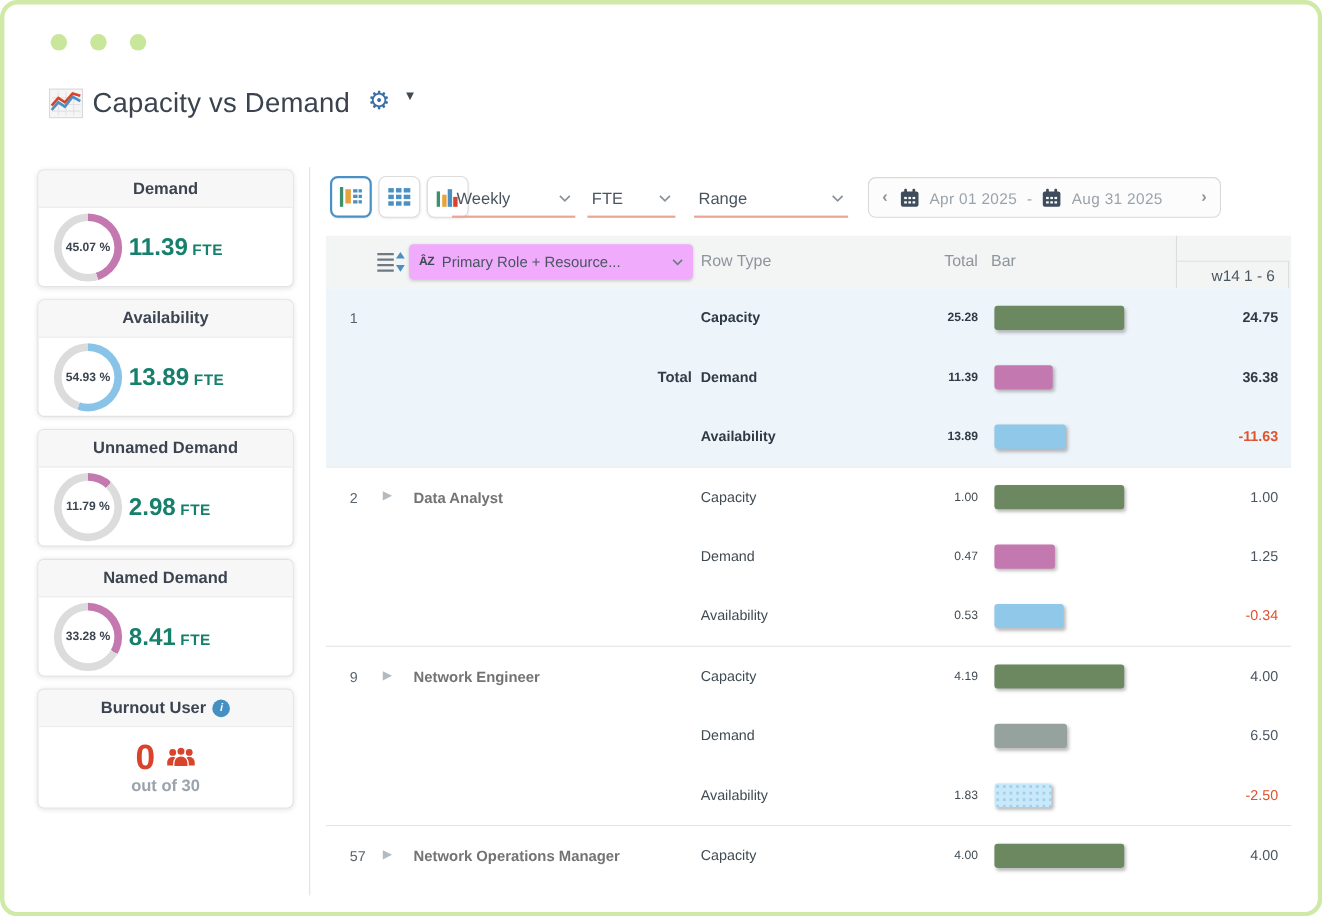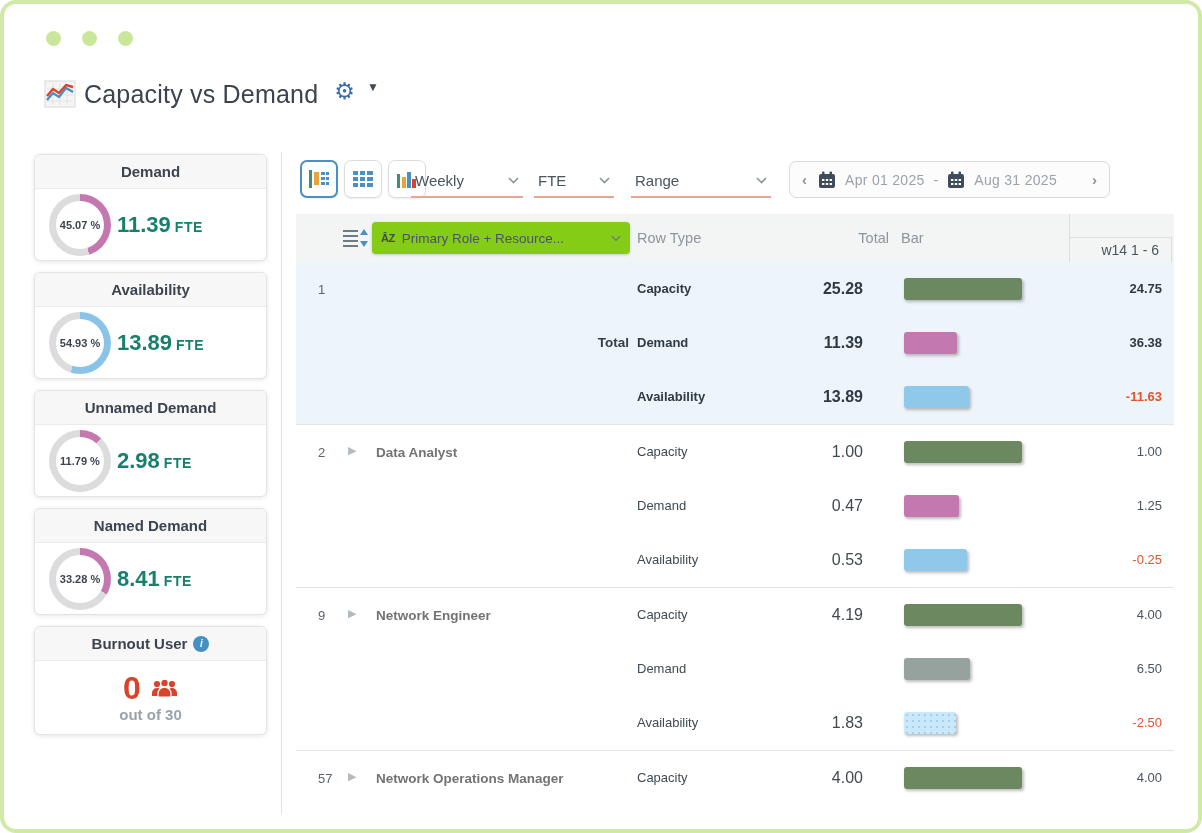--- a/index.html
+++ b/index.html
@@ -50,40 +50,40 @@
              border:1px solid #d9d9d9; border-radius:7px; display:flex; align-items:center; padding:0 10px; gap:9px; }
   .datenav { font-size:15px; font-weight:700; color:#8a939b; cursor:pointer; padding:0 2px; }
   .dateval { font-size:14px; color:#9aa3ab; letter-spacing:.3px; }
   .datesep { font-size:14px; color:#9aa3ab; }
 
   
   .table { position:absolute; left:292px; top:210px; width:878px; height:600px; overflow:hidden; background:#fff; }
   .thead { position:relative; height:48px; background:#f3f4f4; }
   .th { position:absolute; font-size:14.5px; color:#8d959c; line-height:48px; }
   .sorticon { position:absolute; left:46px; top:13px; cursor:pointer; }
-  .rolesel { position:absolute; left:76px; top:8px; width:258px; height:32px; background:#84cc16; border-radius:4px;
+  .rolesel { position:absolute; left:76px; top:8px; width:258px; height:32px; background:#f0abfc; border-radius:4px;
              box-shadow:0 1px 3px rgba(0,0,0,.18); display:flex; align-items:center; padding:0 9px; gap:7px; cursor:pointer; }
   .az { font-size:11px; font-weight:700; color:#3f4a52; letter-spacing:-.5px; }
   .rolesel .txt { font-size:13.5px; color:#4a5560; flex:1; white-space:nowrap; overflow:hidden; }
   .th-total { left:430px; width:163px; text-align:right; }
   .th-week { position:absolute; left:773px; top:0; width:103px; height:48px; border-left:1px solid #dcdcdc; }
   .th-week .lbl { position:absolute; left:0; bottom:0; width:100%; height:25px; border-top:1px solid #e0e0e0;
                   border-right:1px solid #dcdcdc; line-height:25px; text-align:right; padding-right:12px;
                   font-size:14px; color:#4a5560; }
 
   .tgroup { position:relative; border-top:1px solid #e4e4e4; background:#fff; }
   .tgroup:first-of-type { border-top:none; }
   .tgroup.hl { background:#edf4fa; }
   .trow { position:relative; height:54px; }
   .c-num { position:absolute; left:22px; top:20px; font-size:13px; color:#5a646e; }
   .c-exp { position:absolute; left:52px; top:19px; font-size:11px; color:#b3bac0; cursor:pointer; }
   .c-name { position:absolute; left:80px; top:20px; font-size:13.5px; color:#737373;font-weight:bold; }
   .c-glabel { position:absolute; left:0; top:19px; width:333px; text-align:right; font-size:13.5px; font-weight:700; color:#333e48; }
   .c-type { position:absolute; left:341px; top:0; line-height:54px; font-size:13px; color:#3f4a52; }
-  .c-total { position:absolute; left:404px; top:0; width:163px; text-align:right; line-height:54px; font-size:16px; color:#3f4a52; }
+  .c-total { position:absolute; left:430px; top:0; width:163px; text-align:right; line-height:54px; font-size:11px; color:#3f4a52; }
   .c-bar { position:absolute; left:608px; top:16px; height:22px; border-radius:3px;
            box-shadow:1.5px 2px 3px rgba(110,110,110,.45); }
   .c-week { position:absolute; left:773px; top:0; width:93px; text-align:right; line-height:54px; font-size:13px; color:#4a5560; }
   .tgroup.hl .c-type, .tgroup.hl .c-total, .tgroup.hl .c-week { font-weight:700; color:#2f3a44; }
   .neg { color:#e0532f !important; }
   .bar-dotted { background-image:radial-gradient(#9fd0ec 1.2px, transparent 1.3px); background-size:6px 6px; }
 </style>
 </head>
 <body>
 
@@ -322,21 +322,21 @@
           <div class="trow">
             <span class="c-type">Demand</span>
              <span class="c-total">0.47</span>
              <span class="c-bar" style="width:55px;background-color:#c478b0"></span>
              <span class="c-week">1.25</span>
           </div>
           <div class="trow">
             <span class="c-type">Availability</span>
              <span class="c-total">0.53</span>
              <span class="c-bar" style="width:63px;background-color:#8fc8e8"></span>
-             <span class="c-week neg">-0.25</span>
+             <span class="c-week neg">-0.34</span>
           </div>
         </div>
         <div class="tgroup">
           <div class="trow">
             <span class="c-num">9</span>
             <span class="c-exp">▶</span>
             <span class="c-name">Network Engineer</span>
             <span class="c-type">Capacity</span>
              <span class="c-total">4.19</span>
              <span class="c-bar" style="width:118px;background-color:#6b8861"></span>

